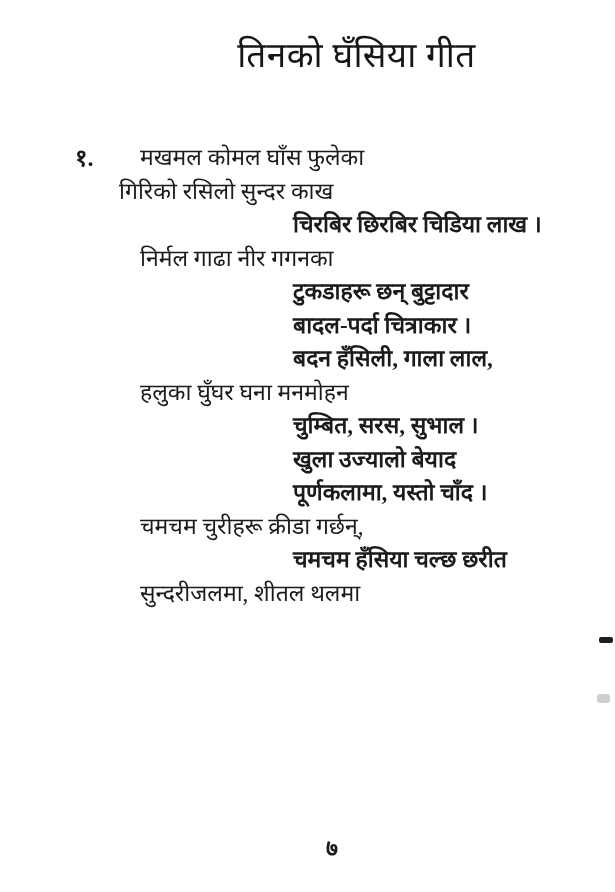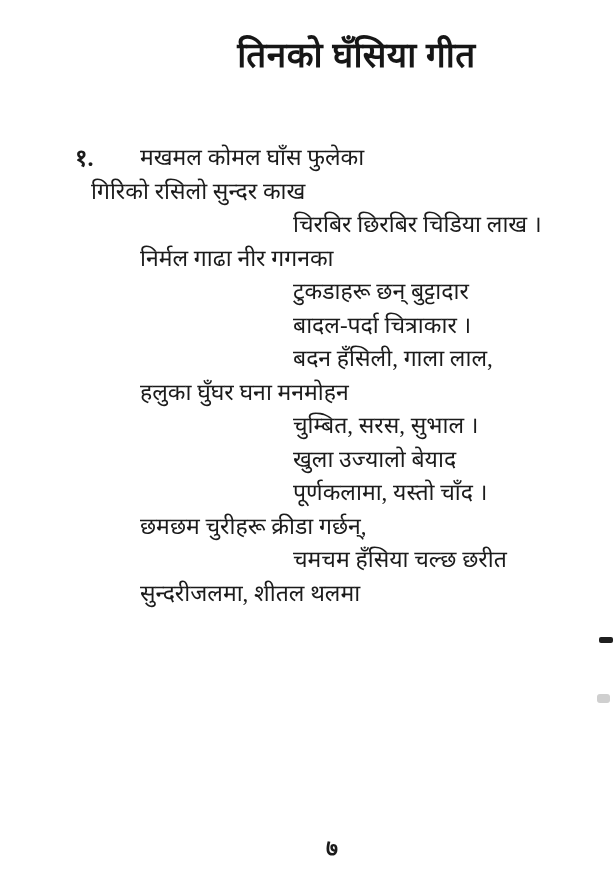--- a/index.html
+++ b/index.html
@@ -19,21 +19,21 @@
   }
   .title {
     position: absolute;
     top: 30px;
     left: 0;
     right: 0;
     margin: 0;
     text-align: center;
     padding-left: 98px; 
     font-size: 35px;
-    font-weight: 700;
+    font-weight: 400;
     letter-spacing: 0.5px;
     color: #161616;
   }
   .stanza-number {
     position: absolute;
     left: 75px;
     top: 141px;
     font-size: 24px;
     font-weight: 600;
     line-height: 34px;
@@ -45,22 +45,22 @@
     width: 584px;
   }
   .line {
     font-size: 23px;
     font-weight: 500;
     line-height: 33.5px;
     white-space: nowrap;
     color: #1b1b1b;
   }
   .indent-0 { padding-left: 140px; }
-  .indent-1 { padding-left: 91px; }
-  .indent-2 { padding-left: 293px; }
+  .indent-1 { padding-left: 119px; }
+  .indent-2 { padding-left: 293px; font-weight: bold; }
   .page-number {
     position: absolute;
     left: 326px;
     top: 831px;
     font-size: 23px;
     font-weight: 700;
   }
   .scan-mark-1 {
     position: absolute;
     left: 599px;
@@ -94,21 +94,21 @@
       <div class="line indent-1">गिरिको रसिलो सुन्दर काख</div>
       <div class="line indent-2">चिरबिर छिरबिर चिडिया लाख ।</div>
       <div class="line indent-0">निर्मल गाढा नीर गगनका</div>
       <div class="line indent-2">टुकडाहरू छन् बुट्टादार</div>
       <div class="line indent-2">बादल-पर्दा चित्राकार ।</div>
       <div class="line indent-2">बदन हँसिली, गाला लाल,</div>
       <div class="line indent-0">हलुका घुँघर घना मनमोहन</div>
       <div class="line indent-2">चुम्बित, सरस, सुभाल ।</div>
       <div class="line indent-2">खुला उज्यालो बेयाद</div>
       <div class="line indent-2">पूर्णकलामा, यस्तो चाँद ।</div>
-      <div class="line indent-0">छमछम चुरीहरू क्रीडा गर्छन्,</div>
+      <div class="line indent-0">चमचम चुरीहरू क्रीडा गर्छन्,</div>
       <div class="line indent-2">चमचम हँसिया चल्छ छरीत</div>
       <div class="line indent-0">सुन्दरीजलमा, शीतल थलमा</div>
     </div>
 
   <div class="page-number">७</div>
 
   <div class="scan-mark-1"></div>
 
   <div class="scan-mark-2"></div>
 

